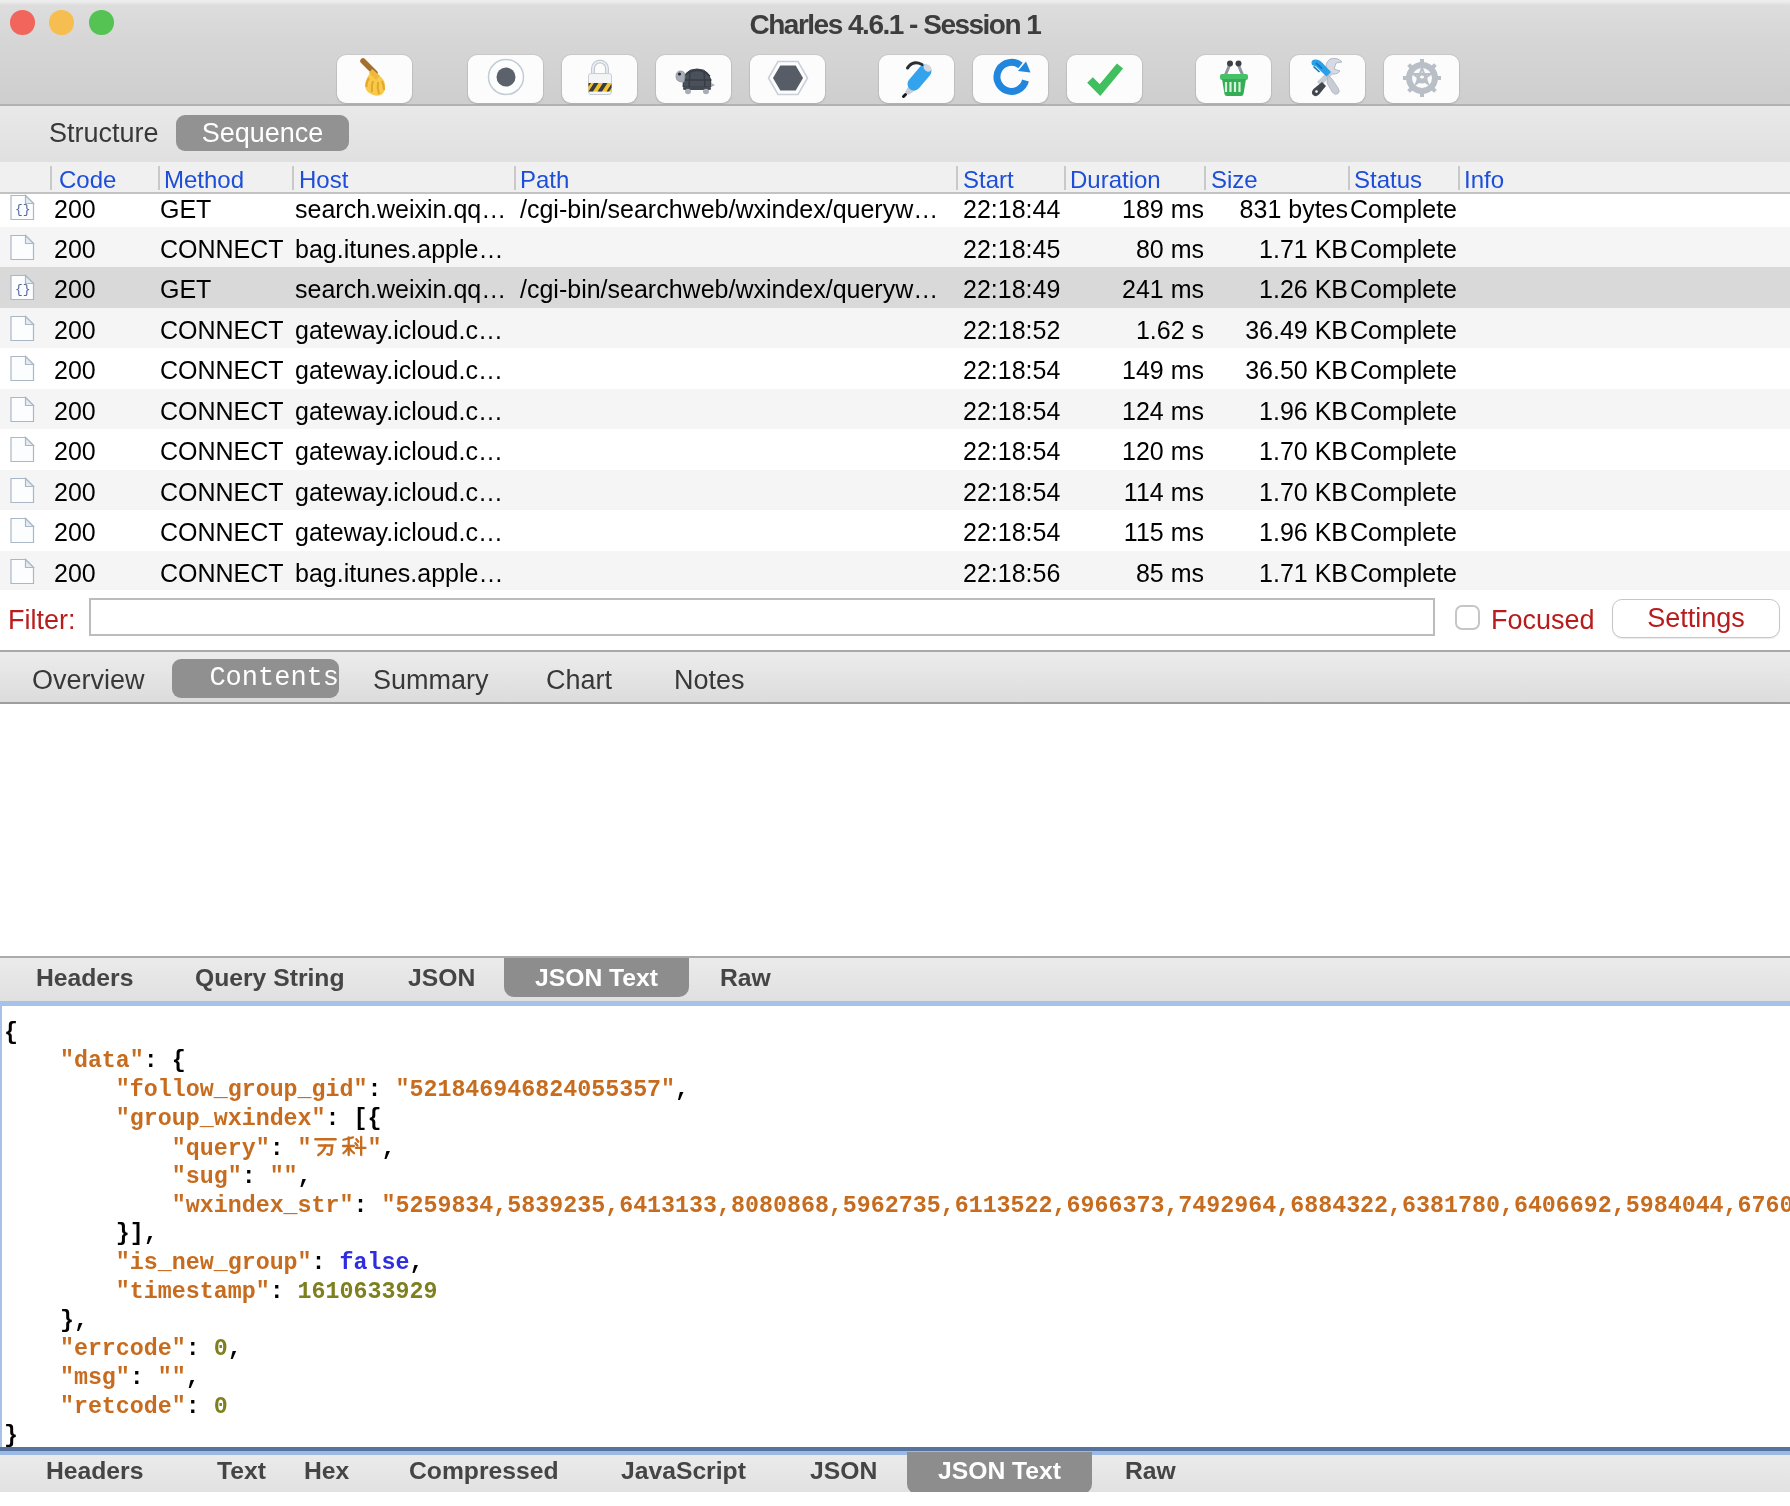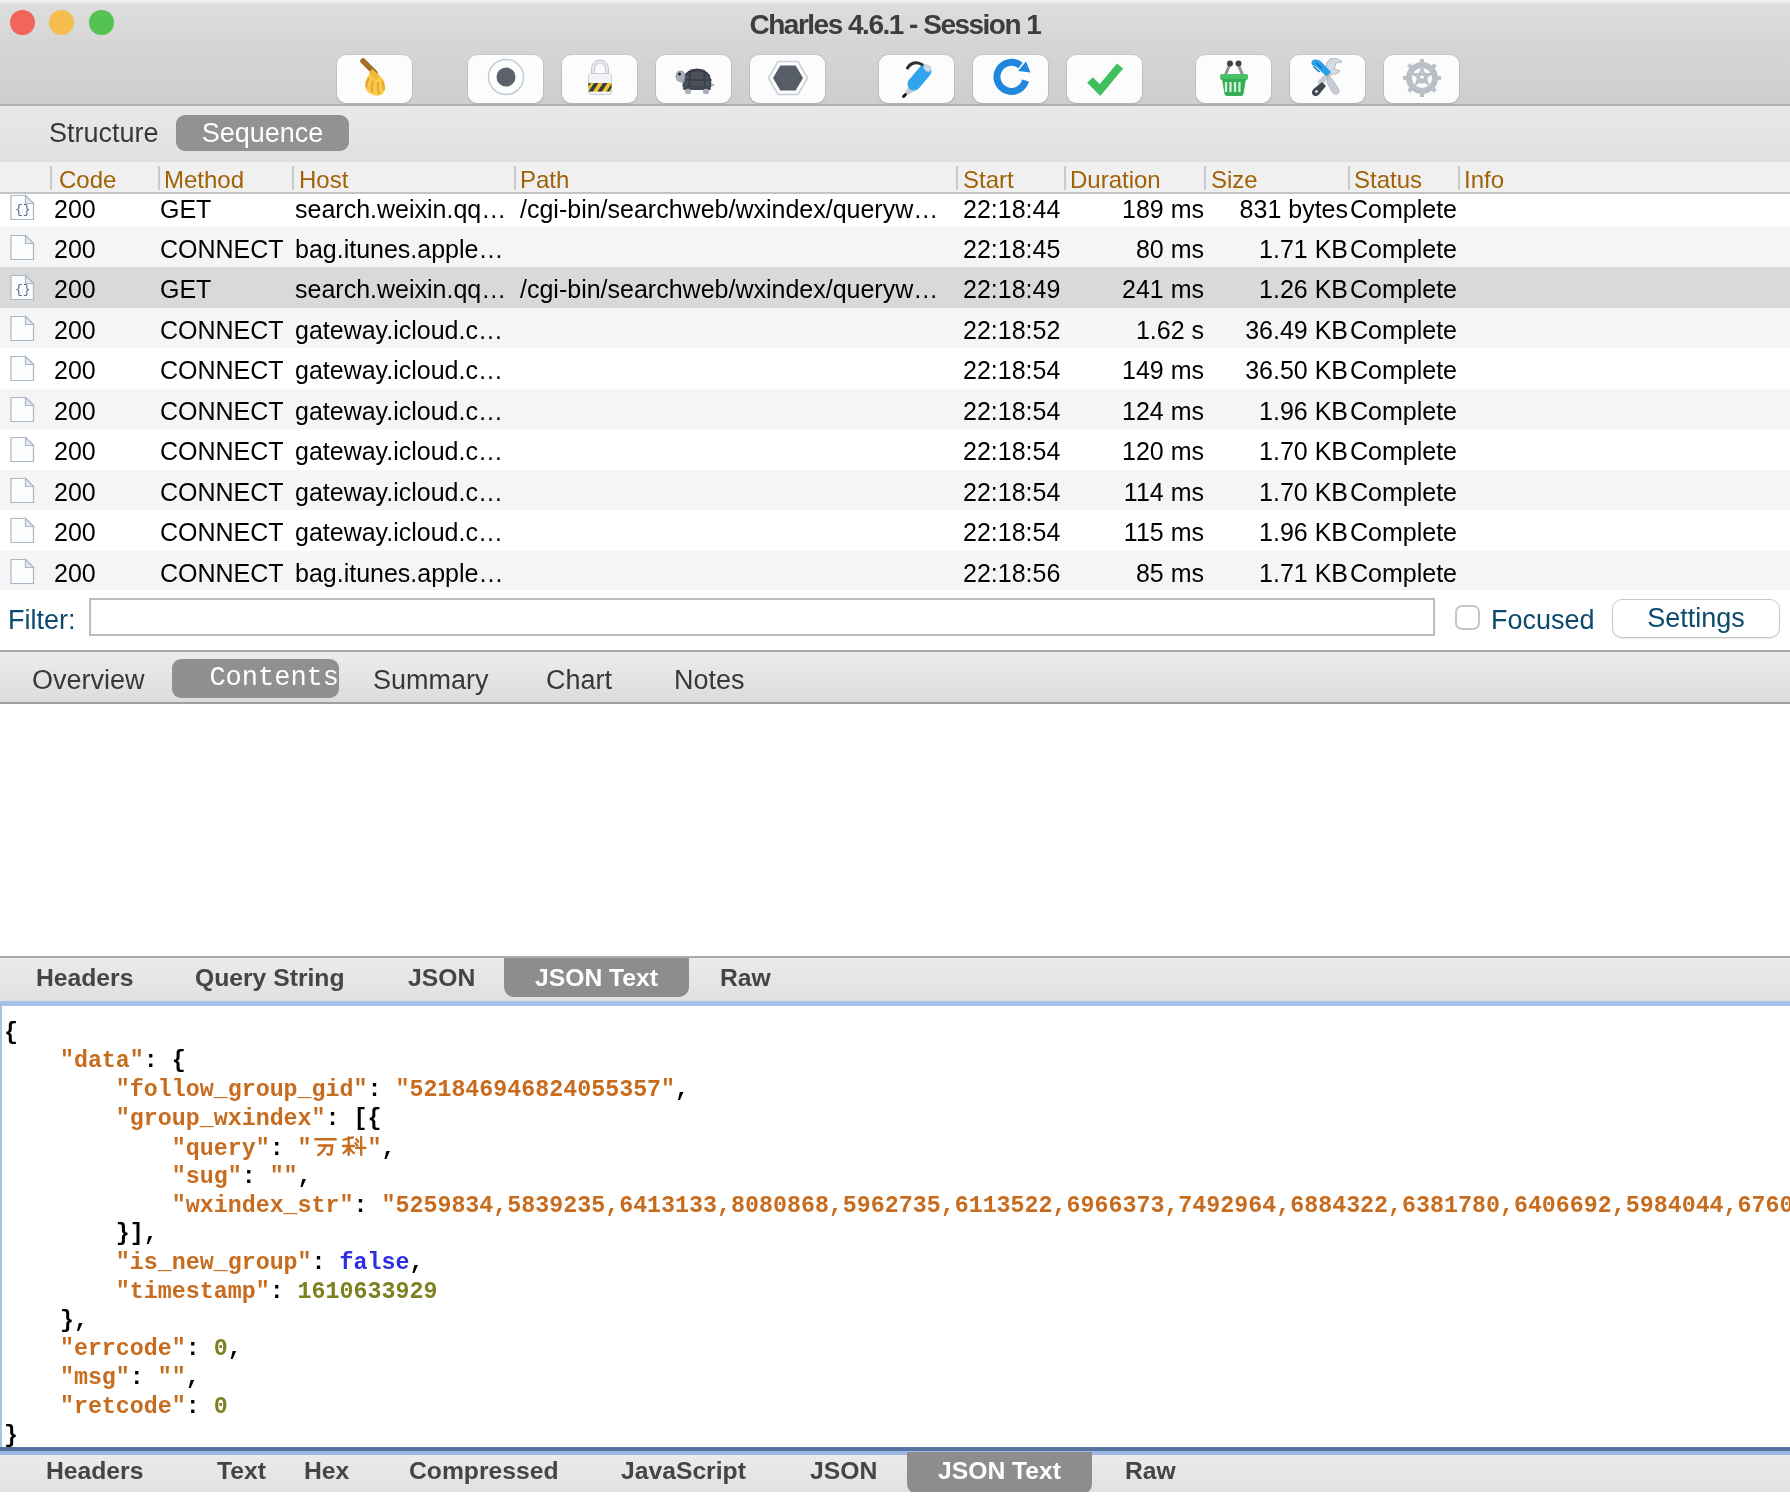--- a/index.html
+++ b/index.html
@@ -17,31 +17,31 @@
   .tbtn svg{position:absolute;left:50%;top:50%;transform:translate(-50%,-50%);}
   
   #segbar{left:0;top:106px;width:1790px;height:56px;background:linear-gradient(#e9e9e9,#e0e0e0);}
   .bigtab{font-size:27px;color:#383838;}
   #seqpill{left:176px;top:9px;width:173px;height:36px;background:#929292;border-radius:9px;
            color:#fff;text-align:center;line-height:36px;font-size:27px;}
   
   #thead{left:0;top:162px;width:1790px;height:29.5px;background:#f0f0f0;
          border-bottom:2px solid #c3c3c3;box-sizing:content-box;}
   .hsep{top:4px;width:2px;height:24px;background:#c9c9c9;}
-  .hlbl{top:3px;font-size:24px;color:#a16207;line-height:30px;}
+  .hlbl{top:3px;font-size:24px;color:#1d4ed8;line-height:30px;}
   
   #rows{left:0;top:193.5px;width:1790px;height:396.5px;overflow:hidden;background:#fff;}
   .row{left:0;width:1790px;height:40.45px;font-size:25px;color:#000;}
   .row .c{position:absolute;top:2px;line-height:40.45px;white-space:nowrap;}
   .r-ev{background:#f5f5f5;}
   .r-sel{background:#d9d9d9;}
   .num{text-align:right;}
   .dicon{position:absolute;left:10px;top:7px;}
   
-  #filter{left:0;top:590px;width:1790px;height:60px;background:#fff;font-size:27px;color:#0c4a6e;}
+  #filter{left:0;top:590px;width:1790px;height:60px;background:#fff;font-size:27px;color:#b91c1c;}
   #finput{left:89px;top:8px;width:1346px;height:38px;border:2px solid #bcbcbc;background:#fff;box-sizing:border-box;}
   #fcheck{left:1455px;top:15px;width:25px;height:25px;border:2px solid #c6c6c6;border-radius:7px;box-sizing:border-box;background:#fff;}
   #fbtn{left:1612px;top:9px;width:168px;height:39px;background:#fff;border:1px solid #c6c6c6;border-radius:10px;
         box-sizing:border-box;text-align:center;line-height:37px;box-shadow:0 1px 1px rgba(0,0,0,0.08);}
   
   #ovbar{left:0;top:650px;width:1790px;height:54px;background:linear-gradient(#ececec,#dcdcdc);
          border-top:2px solid #a9a9a9;border-bottom:2px solid #9e9e9e;box-sizing:border-box;}
   #ovbar .t{top:10px;font-size:27px;color:#383838;line-height:36px;}
   #contpill{left:172px;top:7px;width:167px;height:39px;background:#909090;border-radius:9px;
             color:#fff;text-align:right;line-height:39px;font-size:27px;font-family:Liberation Mono, monospace;}

